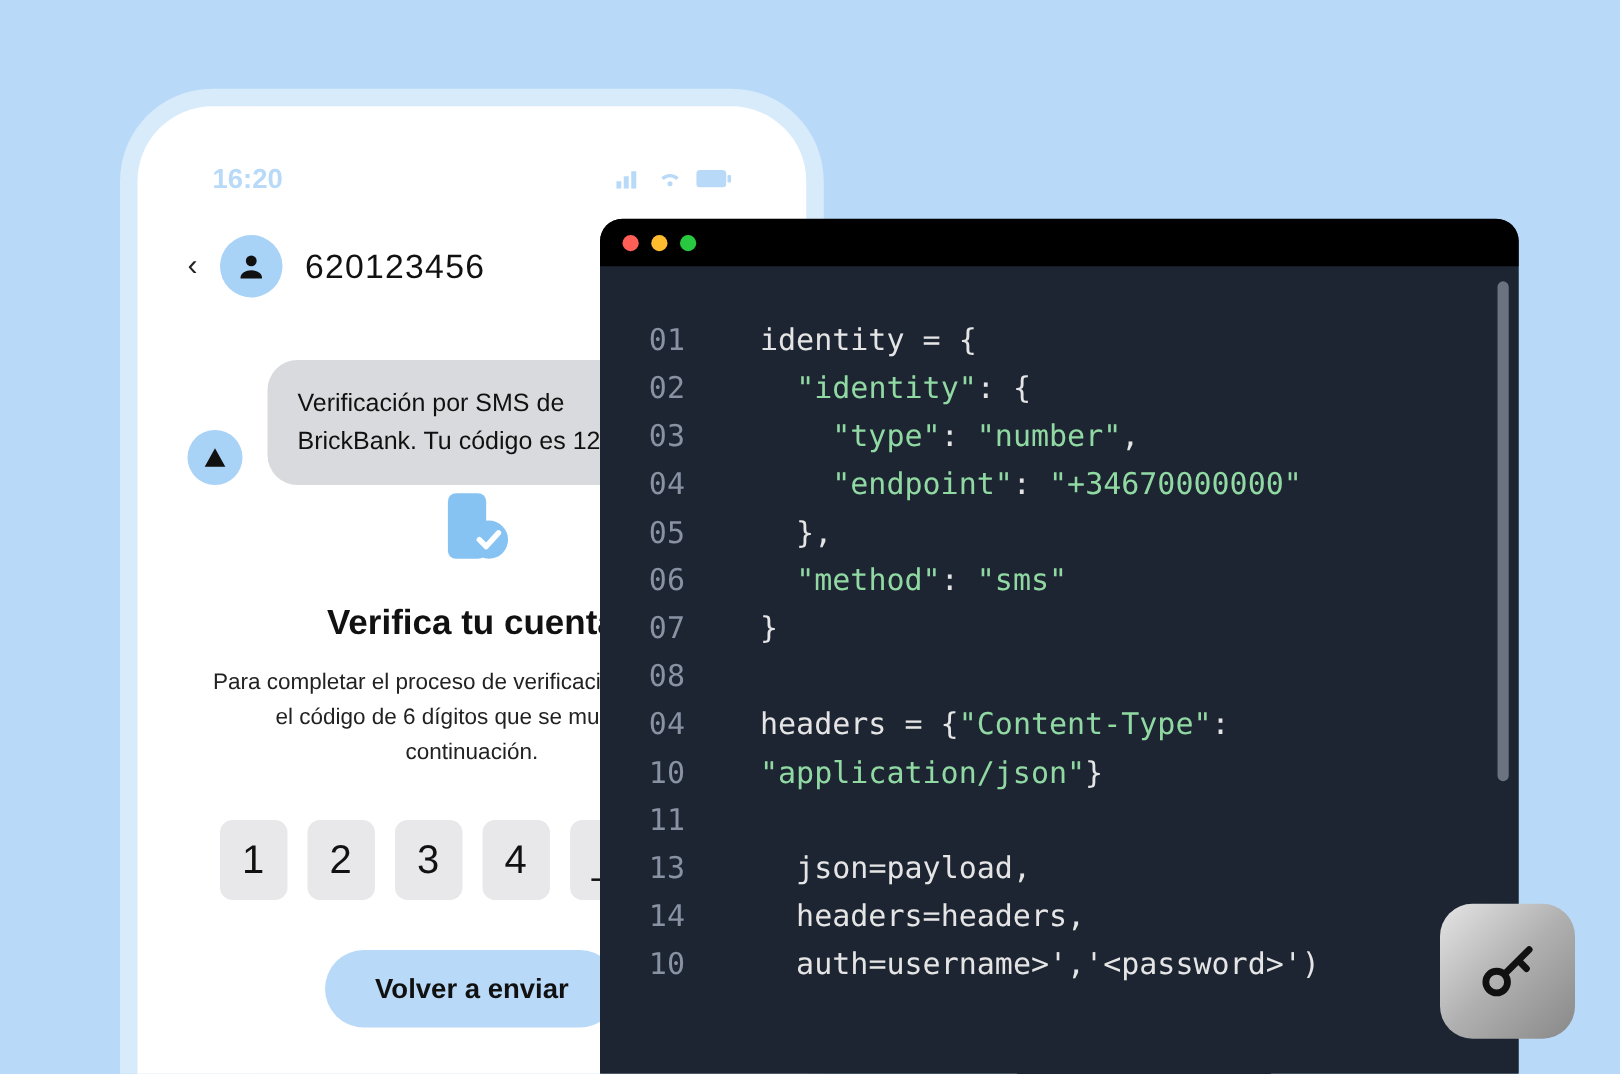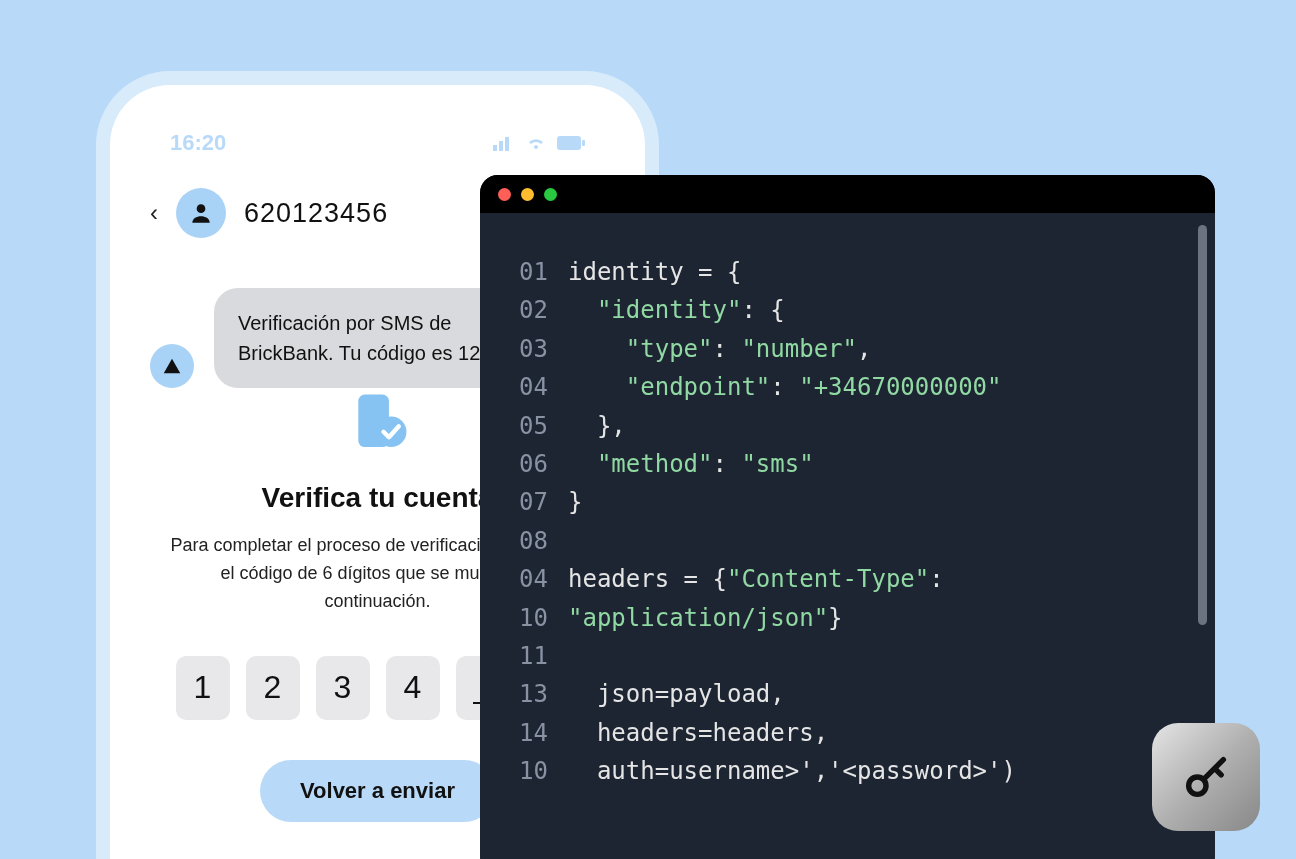--- a/index.html
+++ b/index.html
@@ -122,21 +122,21 @@
 .tl-dot { width: 13px; height: 13px; border-radius: 50%; }
 .tl-red { background: #ff5f57; }
 .tl-yellow { background: #febc2e; }
 .tl-green { background: #28c840; }
 
 .code-body { padding: 40px 25px 0 20px; font-size: 24px; line-height: 1.6; position: relative; }
 .code-scroll {
   position: absolute; right: 8px; top: 12px; width: 9px; height: 400px;
   background: #6b7280; border-radius: 5px;
 }
-.code-line { display: flex; }
+.code-line { display: flex; gap: 40px; }
 .ln { width: 48px; text-align: right; color: #8892a3; user-select: none; }
 .tx { flex: 1; white-space: pre; padding-left: 20px; color: #e5e5e5; }
 .str { color: #91d9a3; }
 
 
 .key-tile {
   position: absolute;
   right: 36px;
   bottom: 28px;
   width: 108px; height: 108px;

